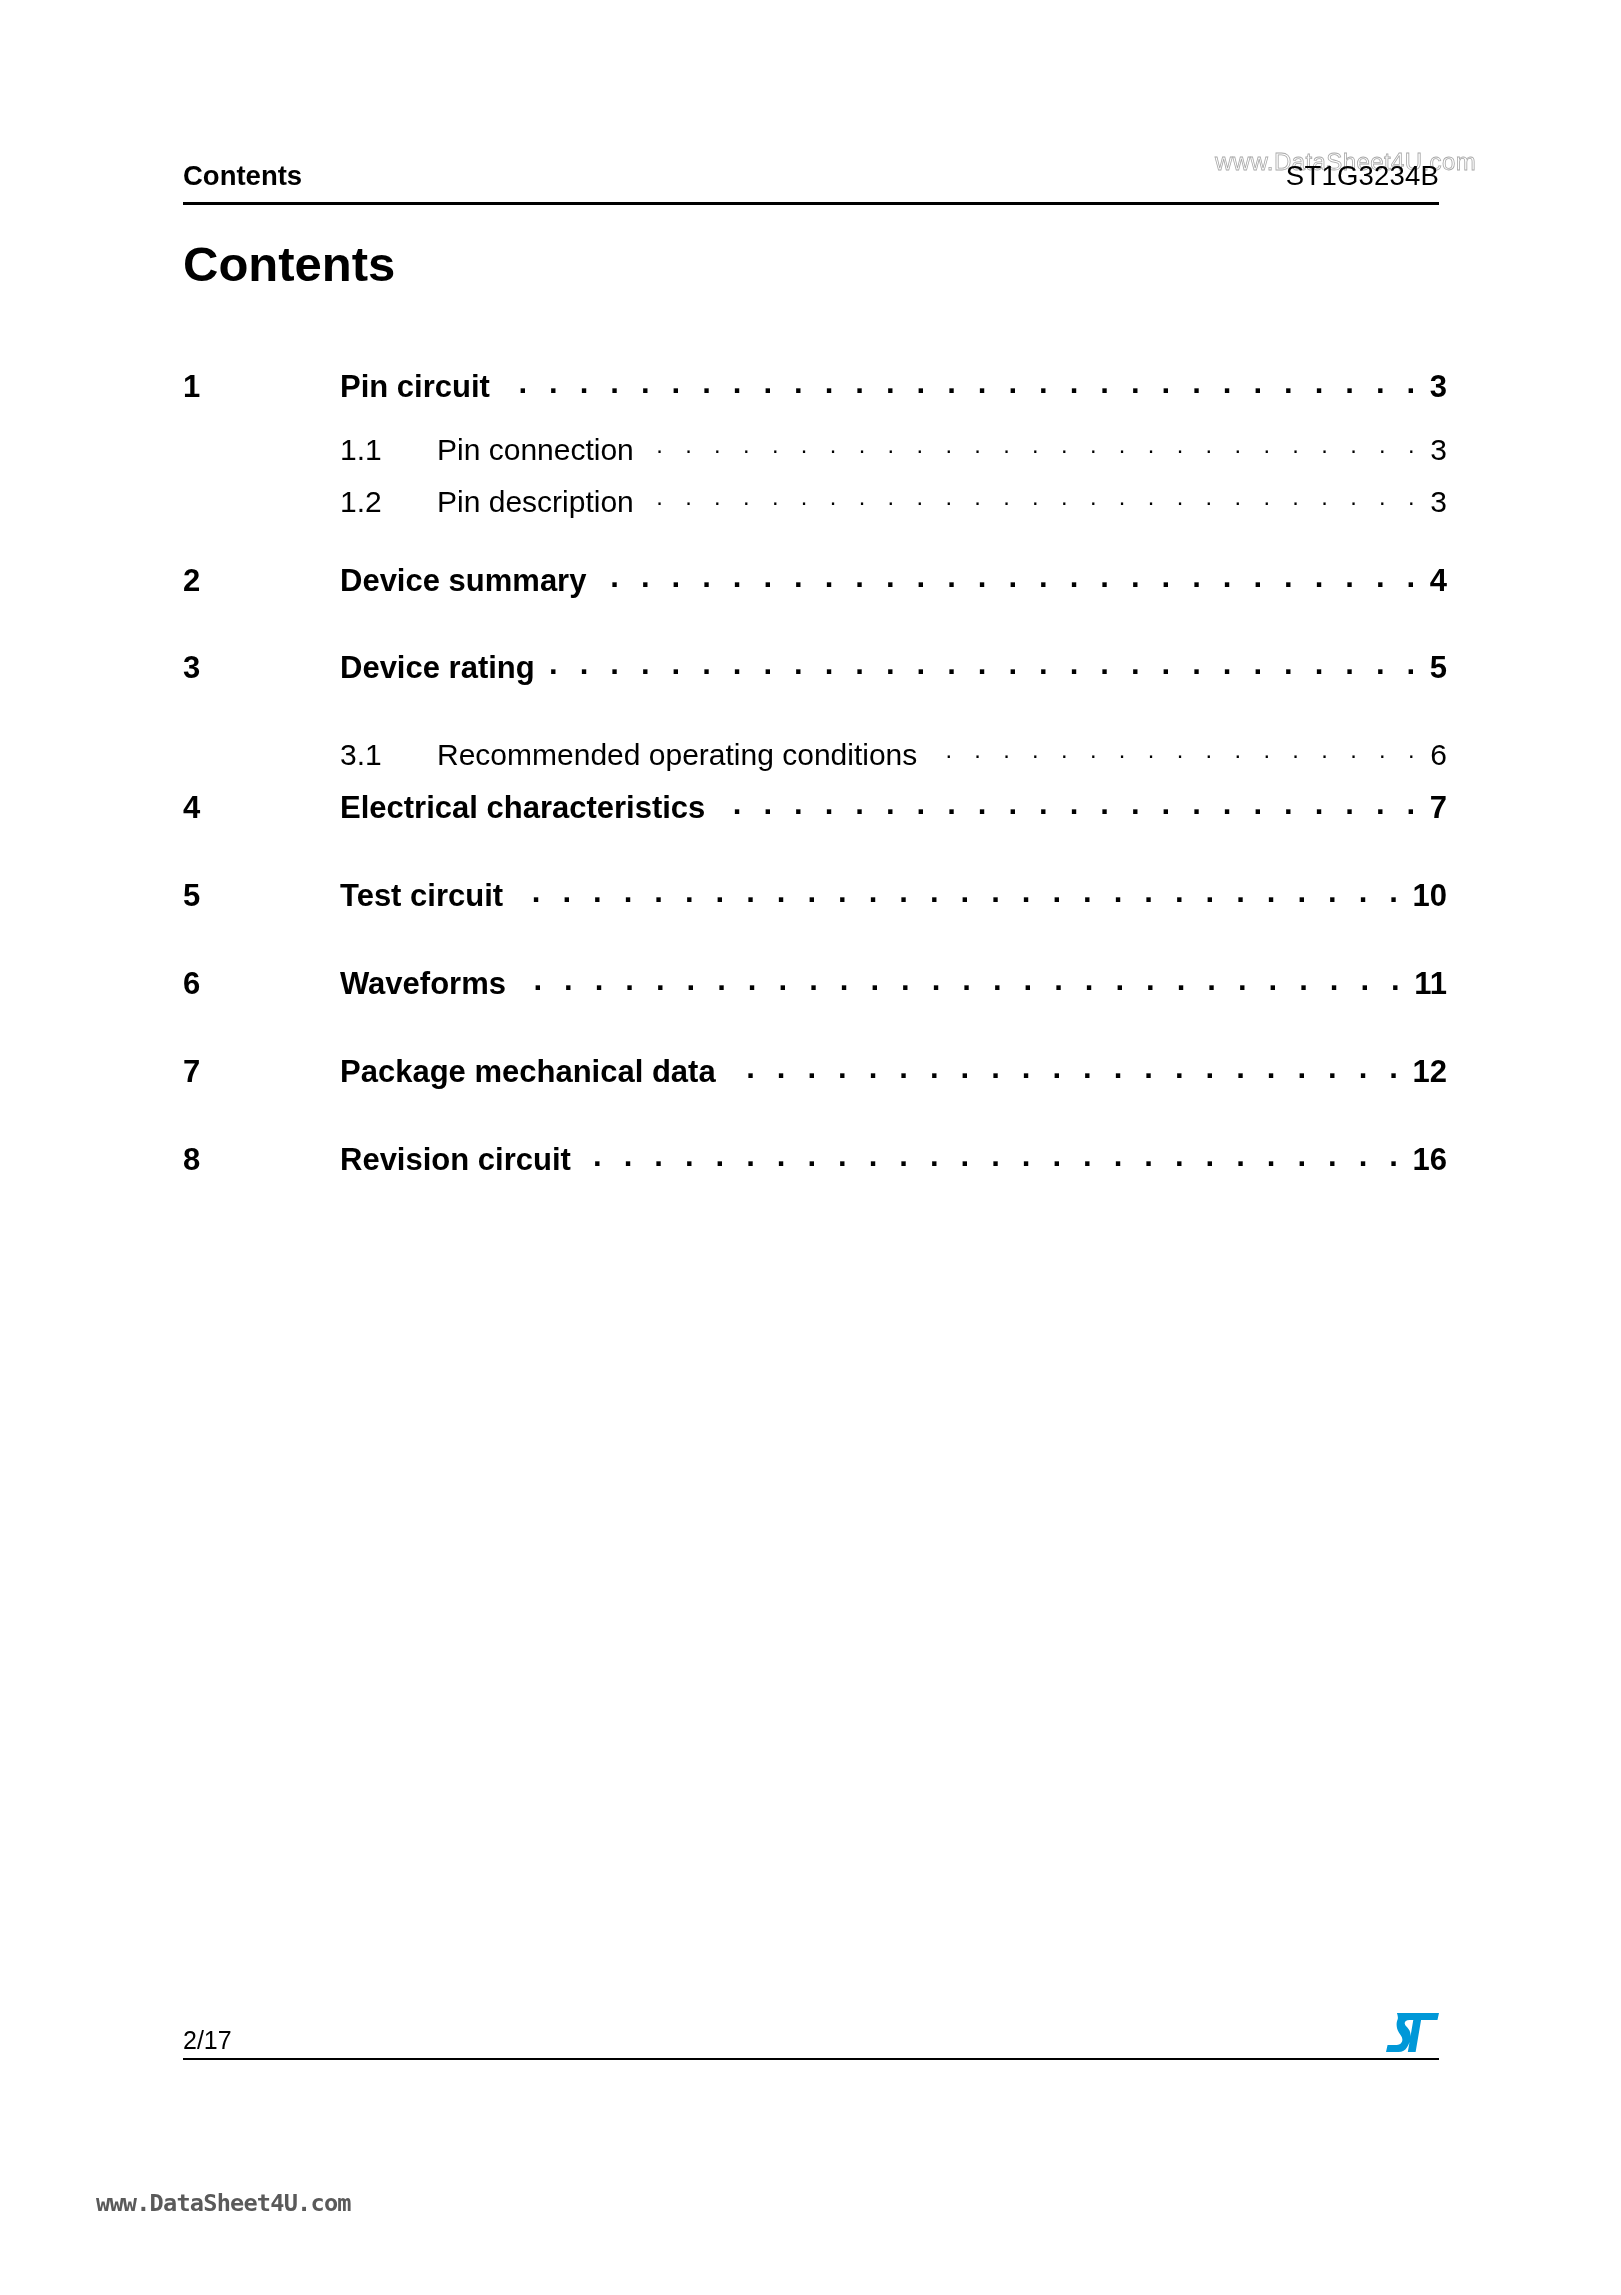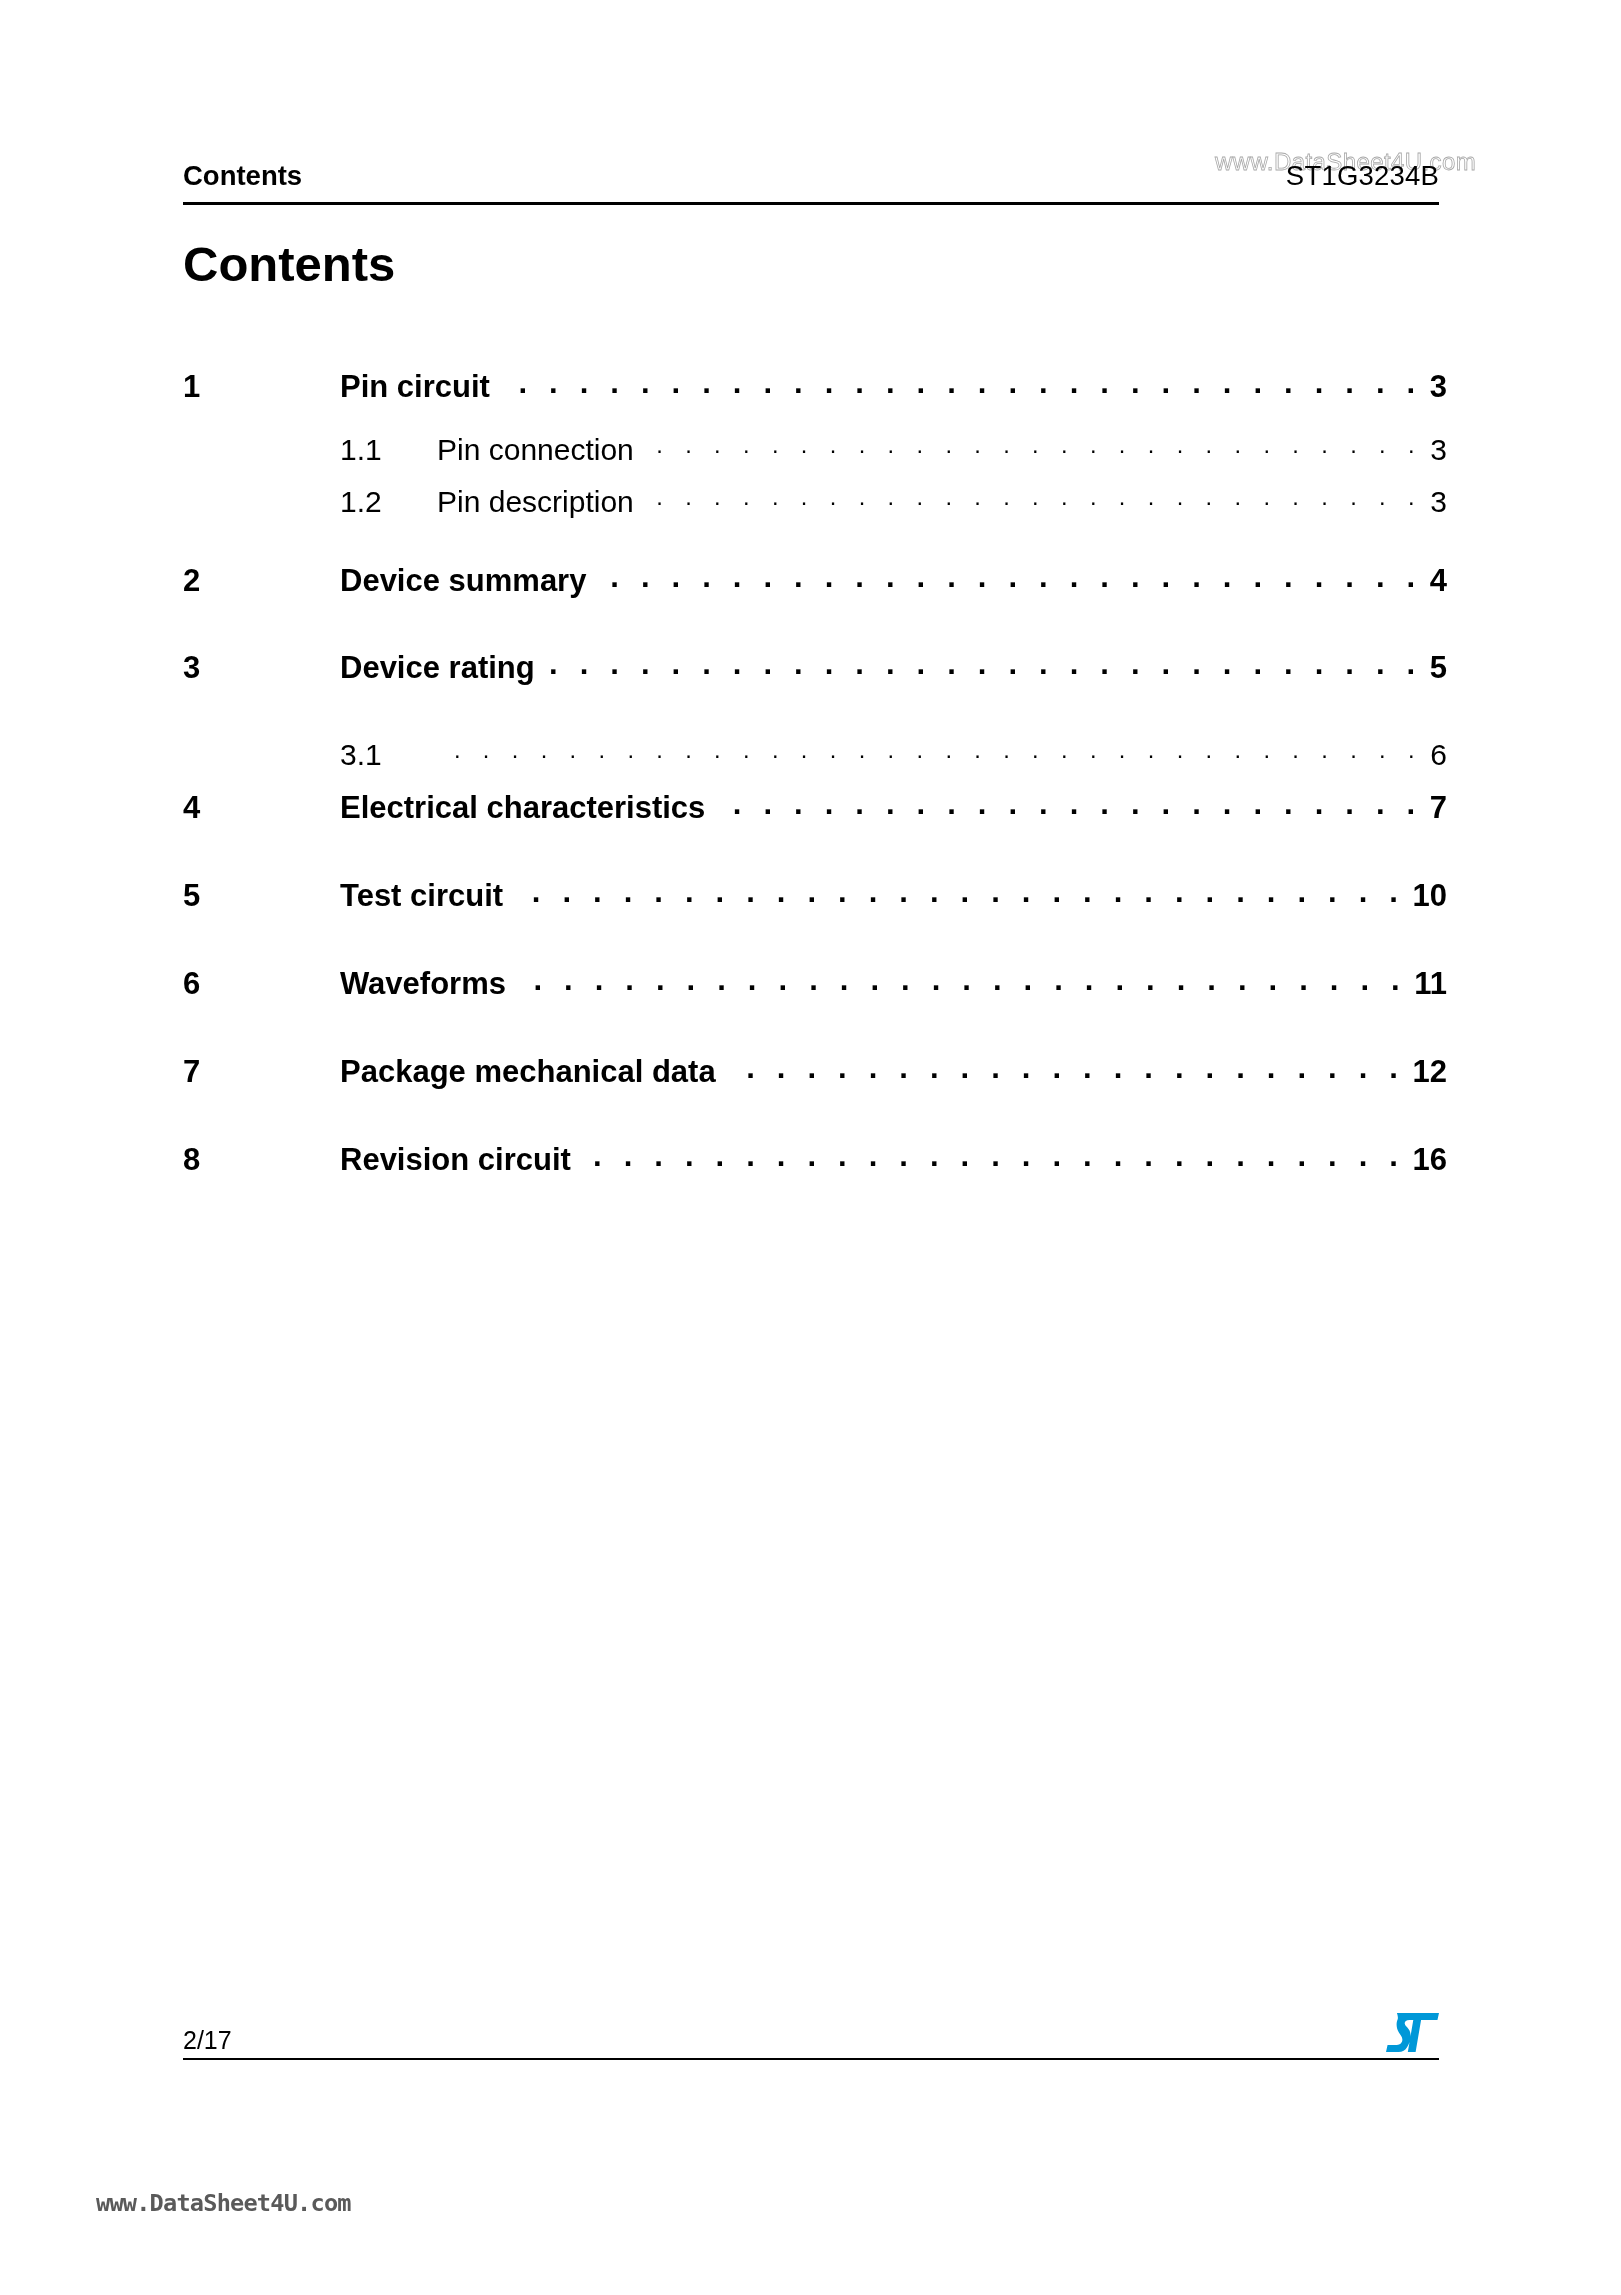--- a/index.html
+++ b/index.html
@@ -67,20 +67,21 @@
     </div>
     <div class="abs toc-row main" style="top: 648px;">
       <span class="toc-num">3</span>
       <span class="toc-title">Device rating</span>
       <span class="toc-dots"></span>
       <span class="toc-page">5</span>
     </div>
     <div class="abs toc-row sub" style="top: 726px;">
       <span class="toc-indent"></span>
       <span class="toc-num">3.1</span>
+      <span class="toc-title">Recommended operating conditions</span>
       <span class="toc-dots"></span>
       <span class="toc-page">6</span>
     </div>
     <div class="abs toc-row main" style="top: 788px;">
       <span class="toc-num">4</span>
       <span class="toc-title">Electrical characteristics</span>
       <span class="toc-dots"></span>
       <span class="toc-page">7</span>
     </div>
     <div class="abs toc-row main" style="top: 876px;">

